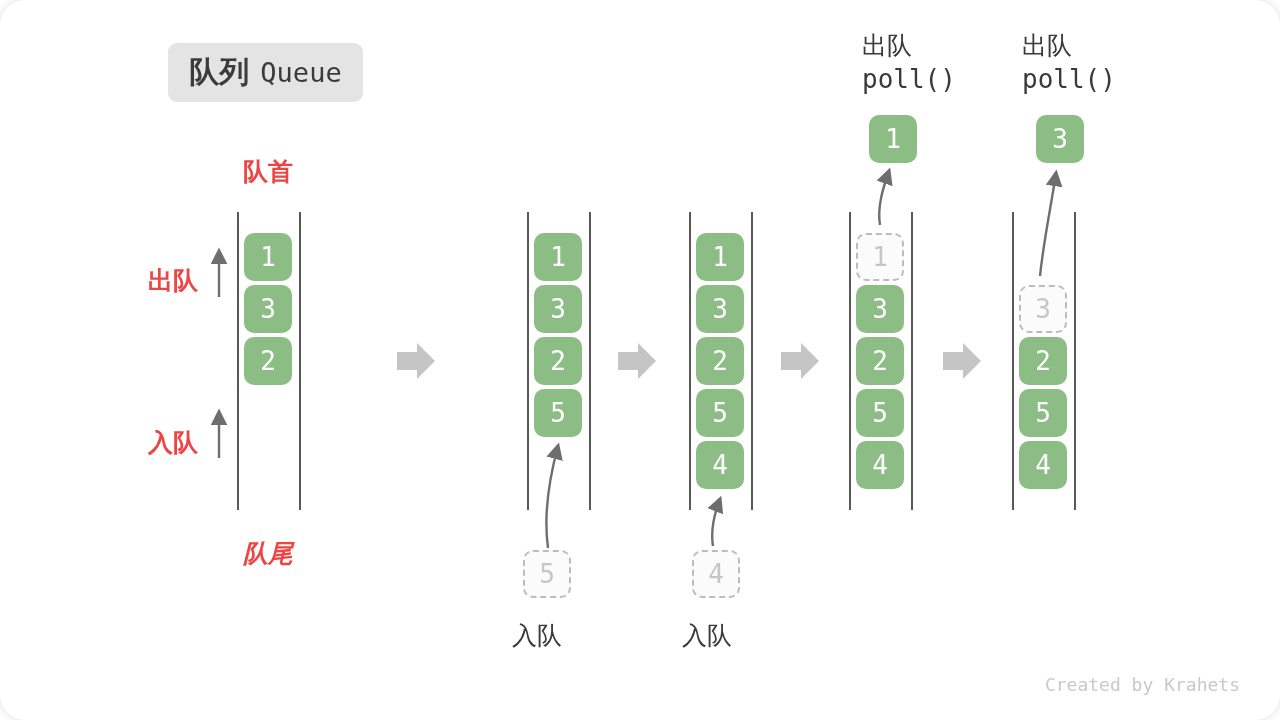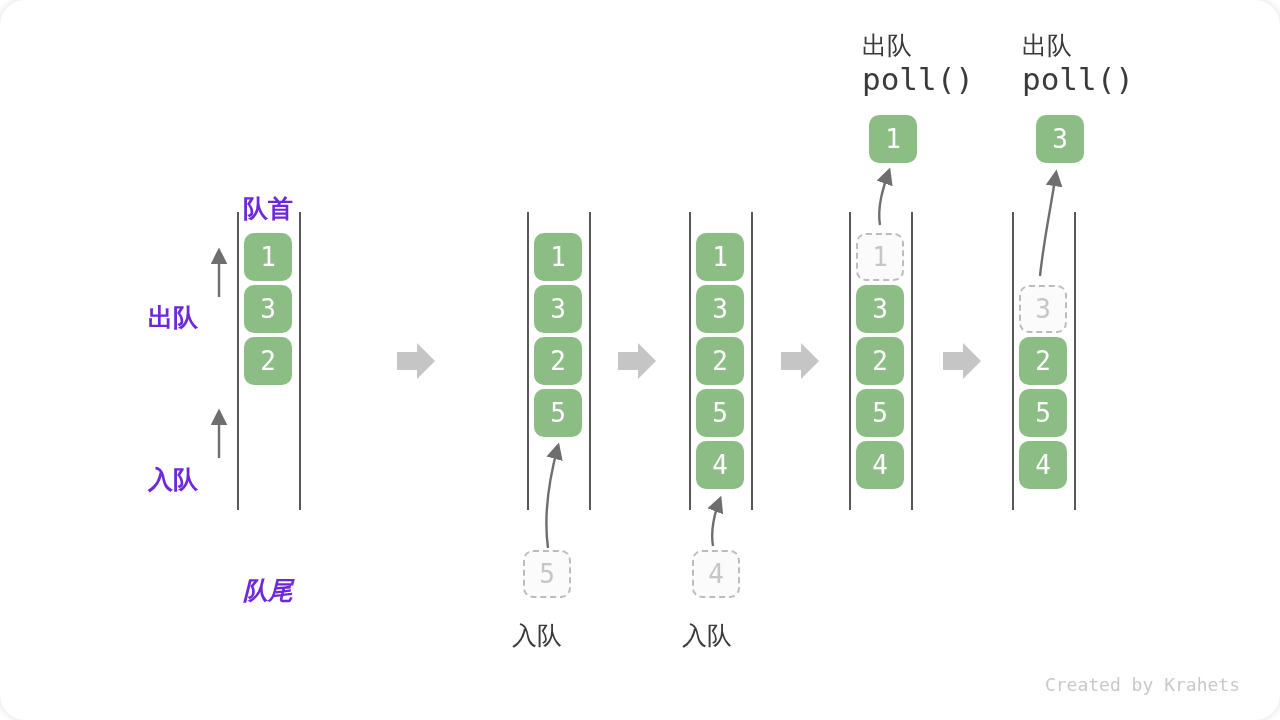--- a/index.html
+++ b/index.html
@@ -10,51 +10,55 @@
   }
 
   .title-box{
     position:absolute;left:168px;top:43px;width:195px;height:59px;
     background:#e4e4e4;border-radius:9px;display:flex;align-items:center;
     justify-content:center;gap:11px;
   }
   .title-zh{font-size:30px;font-weight:700;color:#3b3b3b;}
   .title-en{font-family:"DejaVu Sans Mono",monospace;font-size:27px;color:#3b3b3b;}
 
-  .cjk-label{position:absolute;font-size:25px;font-weight:700;color:#6d28d9;white-space:nowrap;margin-top:37px;}
+  .cjk-label{position:absolute;font-size:25px;font-weight:700;color:#ef4444;white-space:nowrap;}
 
   .wall{position:absolute;width:1.6px;background:#585858;top:212px;height:298px;}
 
   .cell{
     position:absolute;width:48px;height:48px;border-radius:10px;
     background:#8cbd85;color:#ffffff;display:flex;align-items:center;justify-content:center;
     font-family:"DejaVu Sans Mono",monospace;font-size:26px;
   }
   .cell.ghost{
     background:#fbfbfb;border:2px dashed #bcbcbc;color:#c6c6c6;
     width:44px;height:44px;
   }
   .op{position:absolute;line-height:34px;white-space:nowrap;}
   .op-action{font-size:25px;color:#3a3a3a;}
-  .op-call{font-family:"DejaVu Sans Mono",monospace;font-size:31px;color:#3a3a3a;}
+  .op-call{font-family:"DejaVu Sans Mono",monospace;font-size:26px;color:#3a3a3a;}
   .op-call .arg{color:#64a455;font-weight:700;}
 
   .overlay{position:absolute;left:0;top:0;pointer-events:none;}
   .block-arrow{position:absolute;width:38px;height:38px;}
 
   .watermark{
     position:absolute;right:40px;top:674px;
     font-family:"DejaVu Sans Mono",monospace;font-size:18px;color:#c9c9c9;margin-left:24px;
   }
 </style>
 </head>
 <body>
 
 <div class="canvas">
 
+  <div class="title-box">
+    <span class="title-zh">队列</span>
+    <span class="title-en">Queue</span>
+  </div>
 
   <div class="cjk-label" style="left:243px;top:155px;">队首</div>
   <div class="cjk-label" style="left:243px;top:537px;font-style:italic;">队尾</div>
   <div class="cjk-label" style="left:148px;top:264px;">出队</div>
   <div class="cjk-label" style="left:148px;top:426px;">入队</div>
 
   <div class="wall" style="left:237px;"></div>
   <div class="wall" style="left:299px;"></div>
   <div class="wall" style="left:527px;"></div>
   <div class="wall" style="left:589px;"></div>

